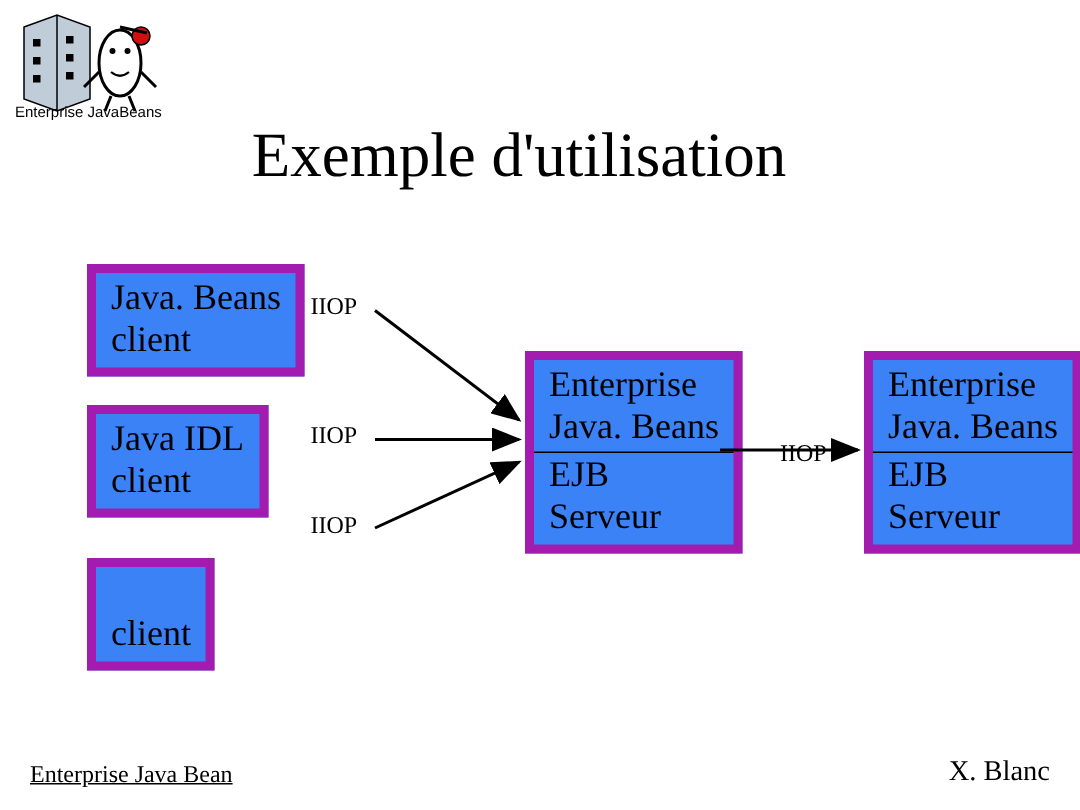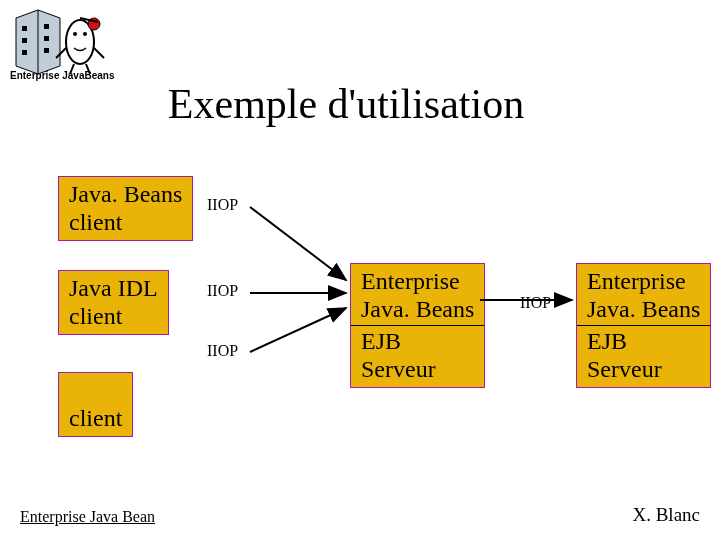--- a/index.html
+++ b/index.html
@@ -24,44 +24,43 @@
     left: 10px;
     width: 110px;
     height: 78px;
   }
   .logo-caption {
     position: absolute;
     top: 70px;
     left: 10px;
     font-family: Arial, Helvetica, sans-serif;
     font-size: 10px;
-    font-weight: bold;
+    font-weight: normal;
   }
   .title {
     position: absolute;
     top: 80px;
     left: 0;
     width: 692px;
     text-align: center;
     font-size: 42px;
     font-weight: normal;
   }
   .node {
     position: absolute;
-    border: 1px solid #a21caf;
+    border: 6px solid #a21caf;
     padding: 4px 10px;
     font-size: 24px;
     line-height: 1.15;
-    background: #eab308;
+    background: #3b82f6;
     white-space: nowrap;
   }
   .server-node {
     font-size: 24px;
     line-height: 1.15;
-    margin-top: 29px;
   }
   .server-node .divider {
     border-top: 1px solid #000;
     margin: 2px -10px;
   }
   .proto {
     position: absolute;
     font-size: 16px;
     font-family: Liberation Serif, serif;
   }

